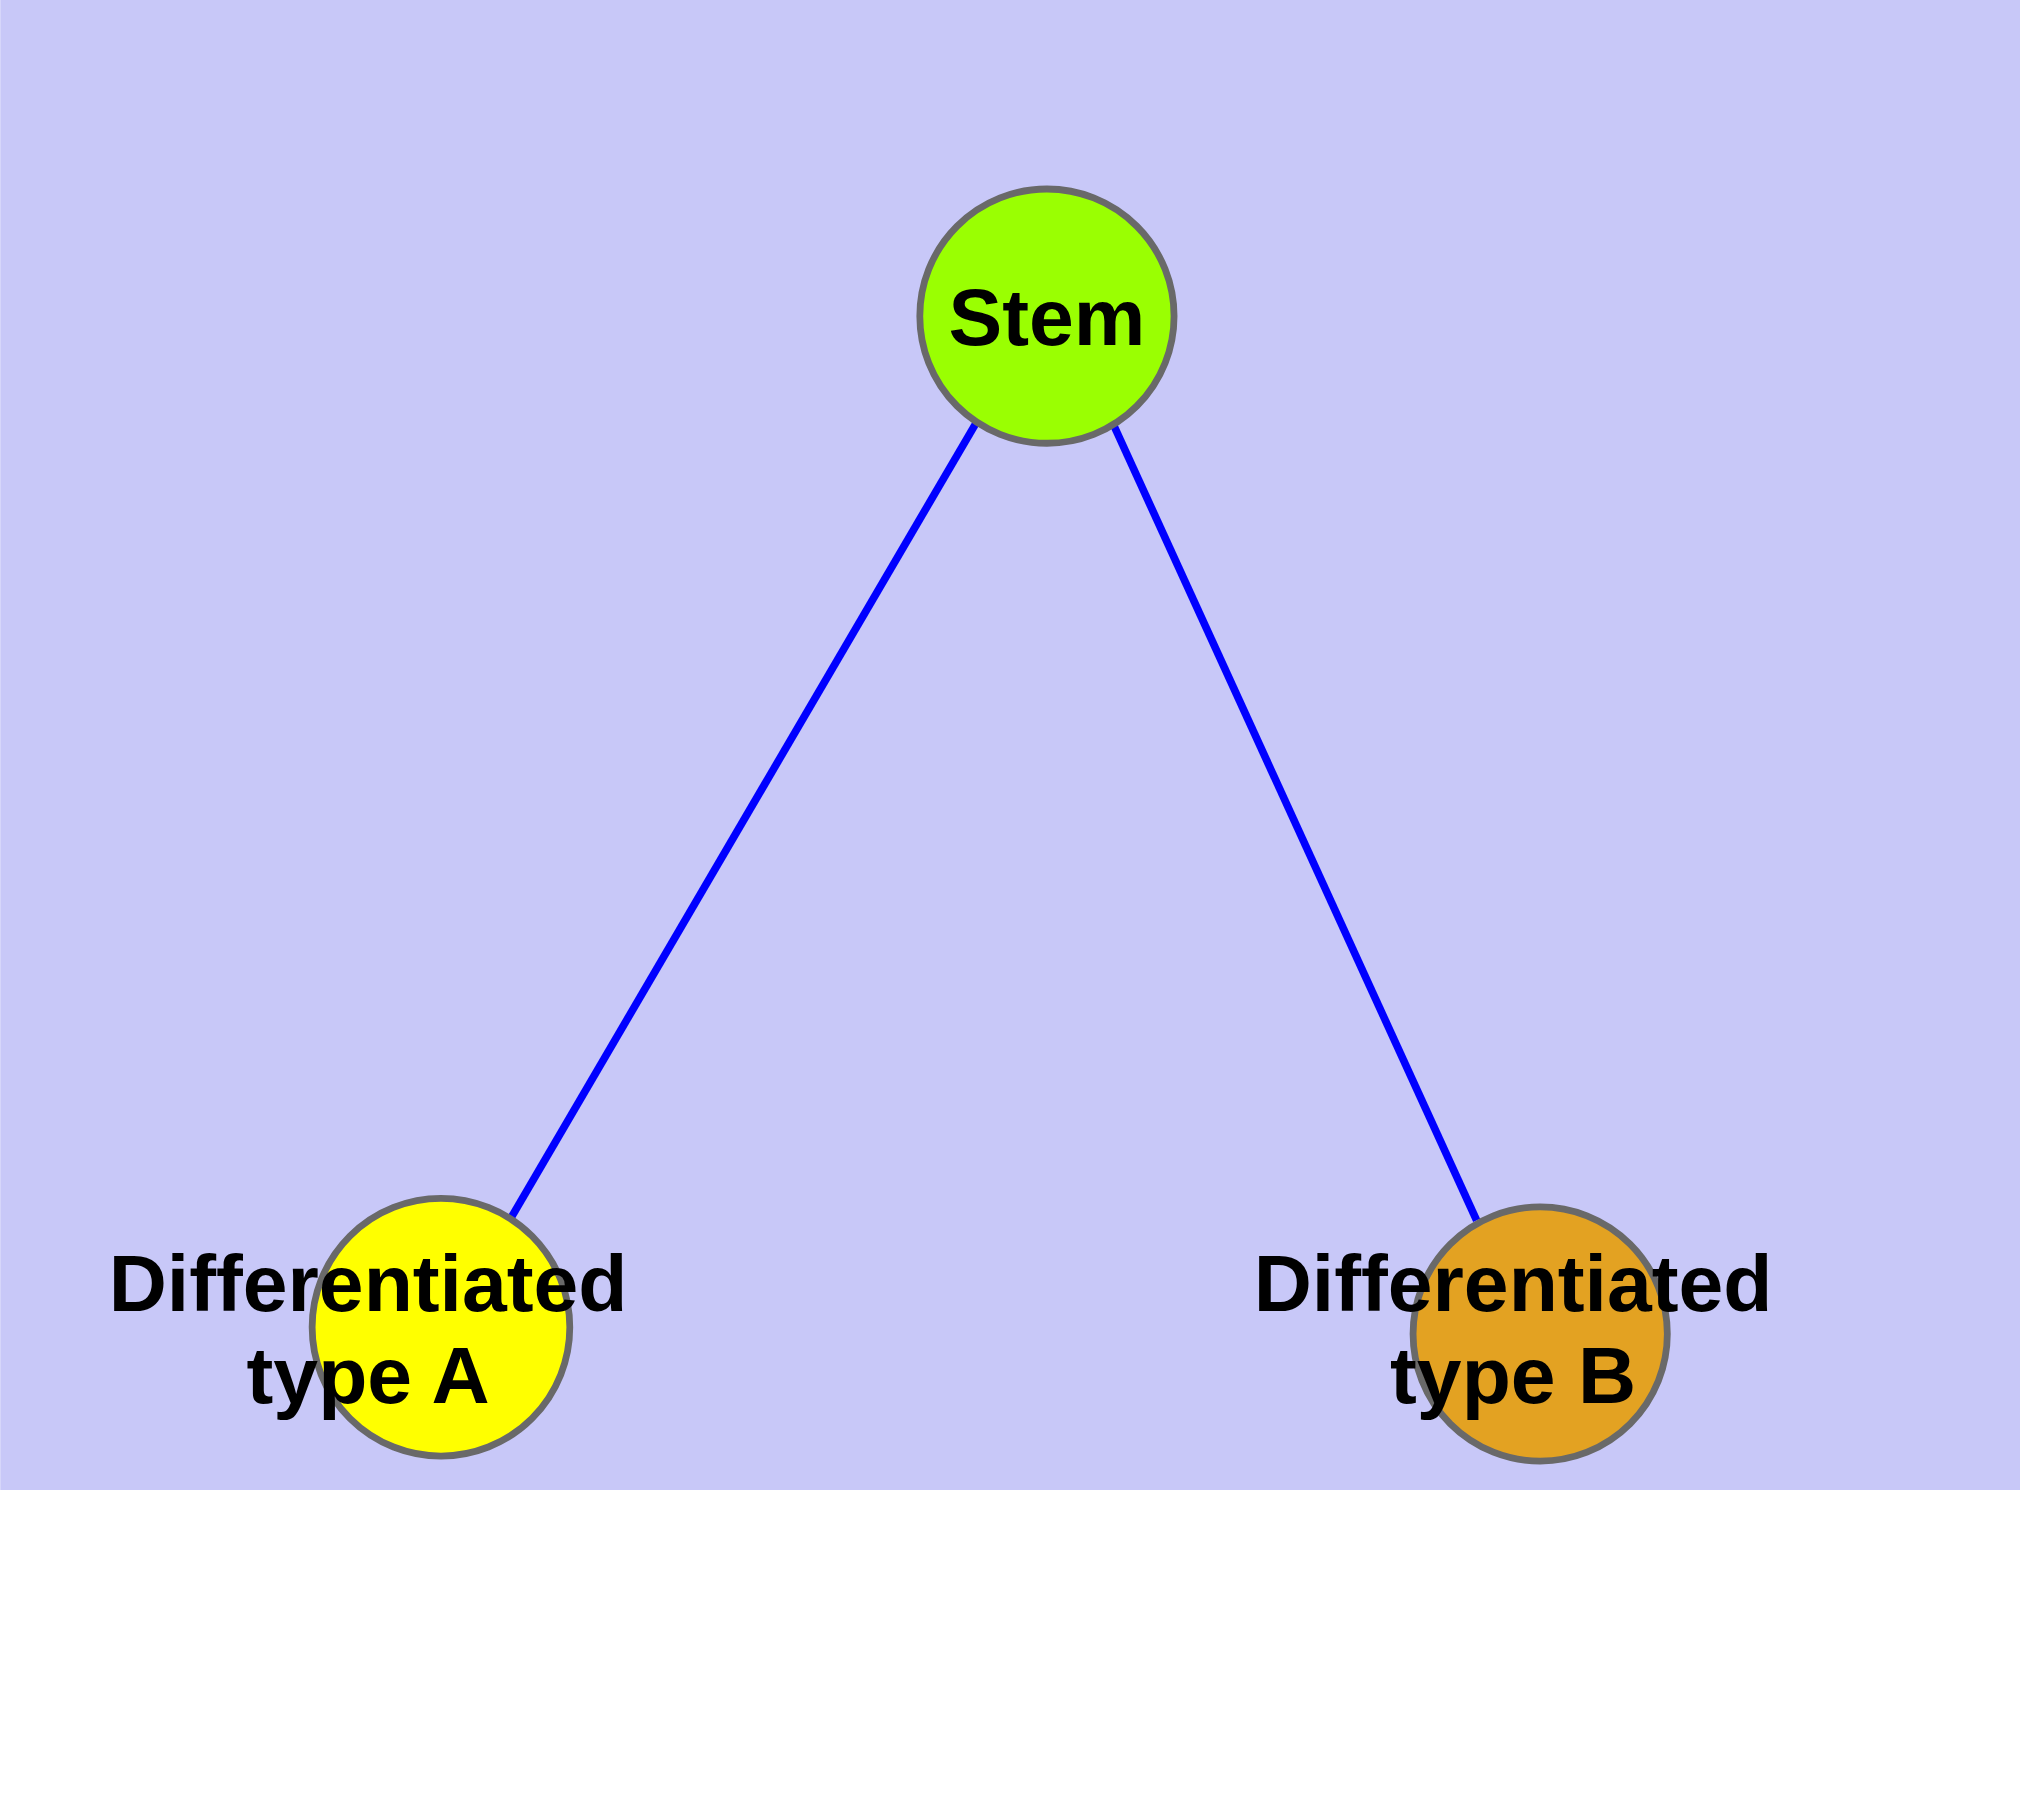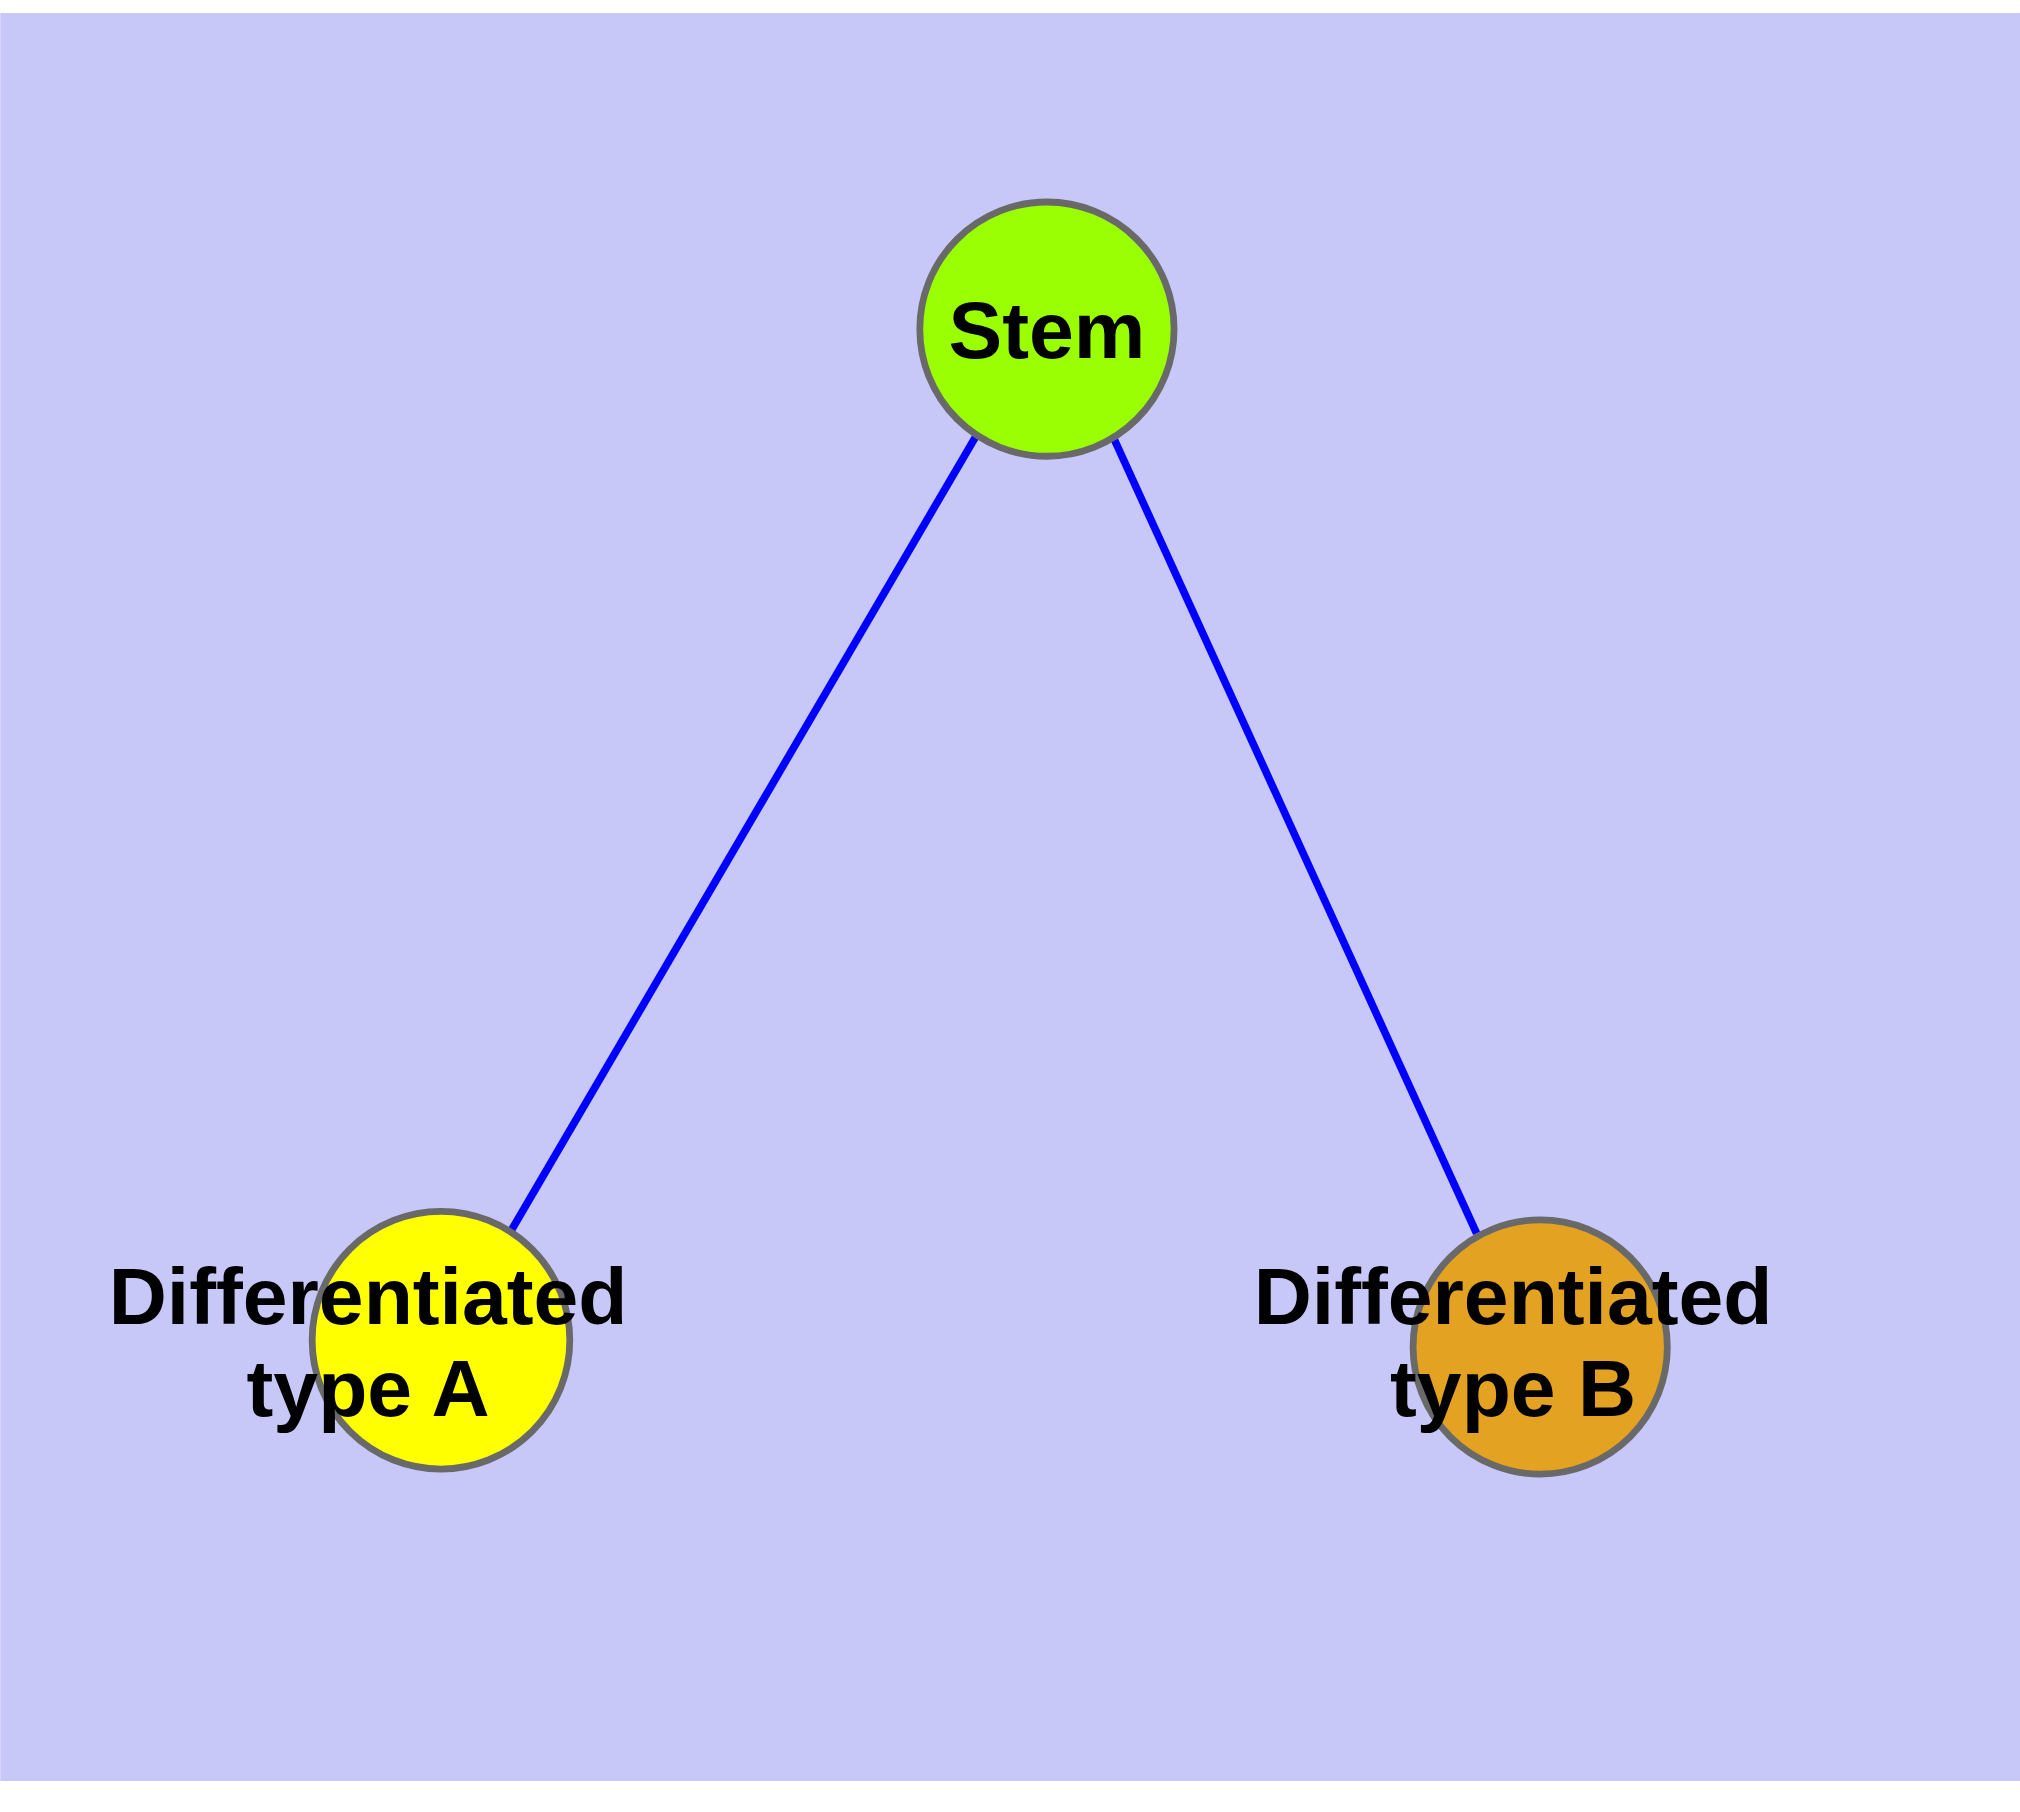--- a/index.html
+++ b/index.html
@@ -28,21 +28,21 @@
     font-weight: bold;
     fill: #000000;
     text-anchor: middle;
     dominant-baseline: auto;
     white-space: pre;
   }
 </style>
 </head>
 <body>
 
-<div id="canvas" style="width: 2021px; height: 1768px; margin-top: 13px;">
+<div id="canvas" style="width: 2021px; height: 1490px;">
   <svg id="graph-svg" viewBox="0 0 2384 2138" xmlns="http://www.w3.org/2000/svg" style="width: 2021px; height: 1812px;">
 
     <rect id="bg-rect" x="0" y="0" width="2384" height="2138" fill="#c8c8f8"></rect>
 
     <g id="edges-group">
         <line x1="1152" y1="498" x2="602" y2="1438" stroke="#0000ff" stroke-width="9" stroke-linecap="butt"></line>
         <line x1="1313" y1="500" x2="1742" y2="1440" stroke="#0000ff" stroke-width="9" stroke-linecap="butt"></line>
       </g>
     <g id="nodes-group">
         <circle cx="1235" cy="373" r="150" fill="#9aff02" stroke="#696969" stroke-width="8"></circle>

